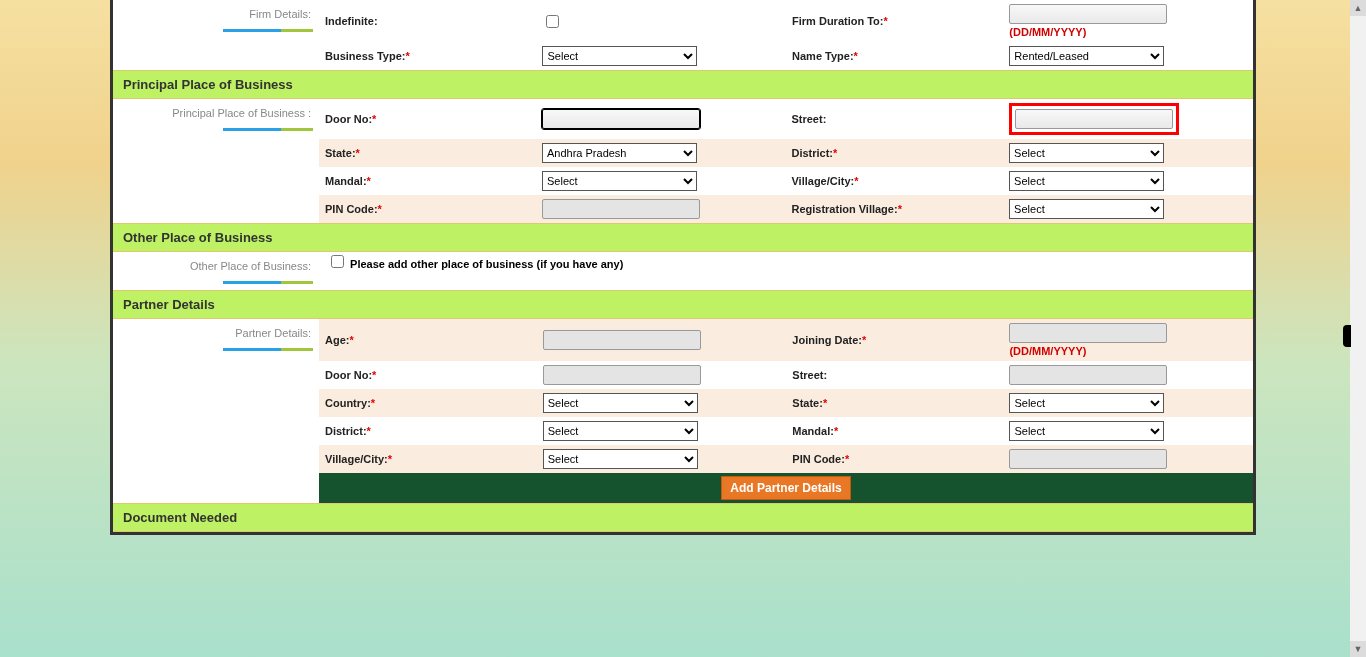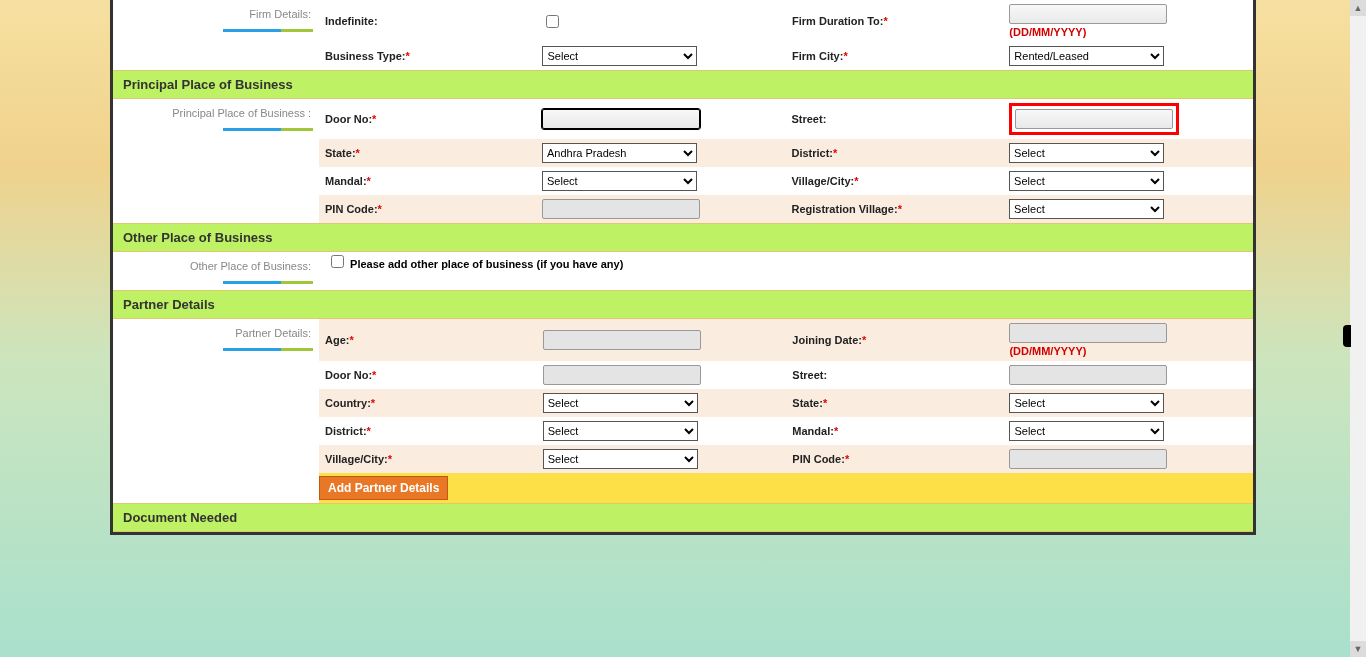--- a/index.html
+++ b/index.html
@@ -134,22 +134,22 @@
   border: 3px solid #ff0000;
   display: inline-block;
   padding: 3px;
   line-height: 0;
 }
 .red-highlight-box input {
   margin: 0 !important;
   vertical-align: middle;
 }
 .center-btn-row {
-  text-align: left;
-  background: #fde047;
+  text-align: center;
+  background: #14532d;
   padding: 3px 0;
 }
 .chk-row {
   padding: 0 8px;
   font-size: 11px;
   font-weight: bold;
 }
 .scroll-track {
   position: fixed;
   right: 0;
@@ -200,21 +200,21 @@
               <td class="ctl-cell"><input type="checkbox" style=""></td>
               <td class="lbl-cell"><span>Firm Duration To:</span><span class="req">*</span></td>
               <td class="ctl-cell">
                 <input type="text" style="">
                 <span class="date-hint">(DD/MM/YYYY)</span>
               </td>
             </tr>
             <tr class="white">
               <td class="lbl-cell"><span>Business Type:</span><span class="req">*</span></td>
               <td class="ctl-cell"><select><option>Select</option></select></td>
-              <td class="lbl-cell"><span>Firm City:</span><span class="req">*</span></td>
+              <td class="lbl-cell"><span>Name Type:</span><span class="req">*</span></td>
               <td class="ctl-cell"><select><option>Rented/Leased</option></select></td>
             </tr>
           </tbody>
             </table>
         </div>
       </div>
 
       <div class="section-header">Principal Place of Business</div>
       <div class="section-body">
         <div class="left-col">

